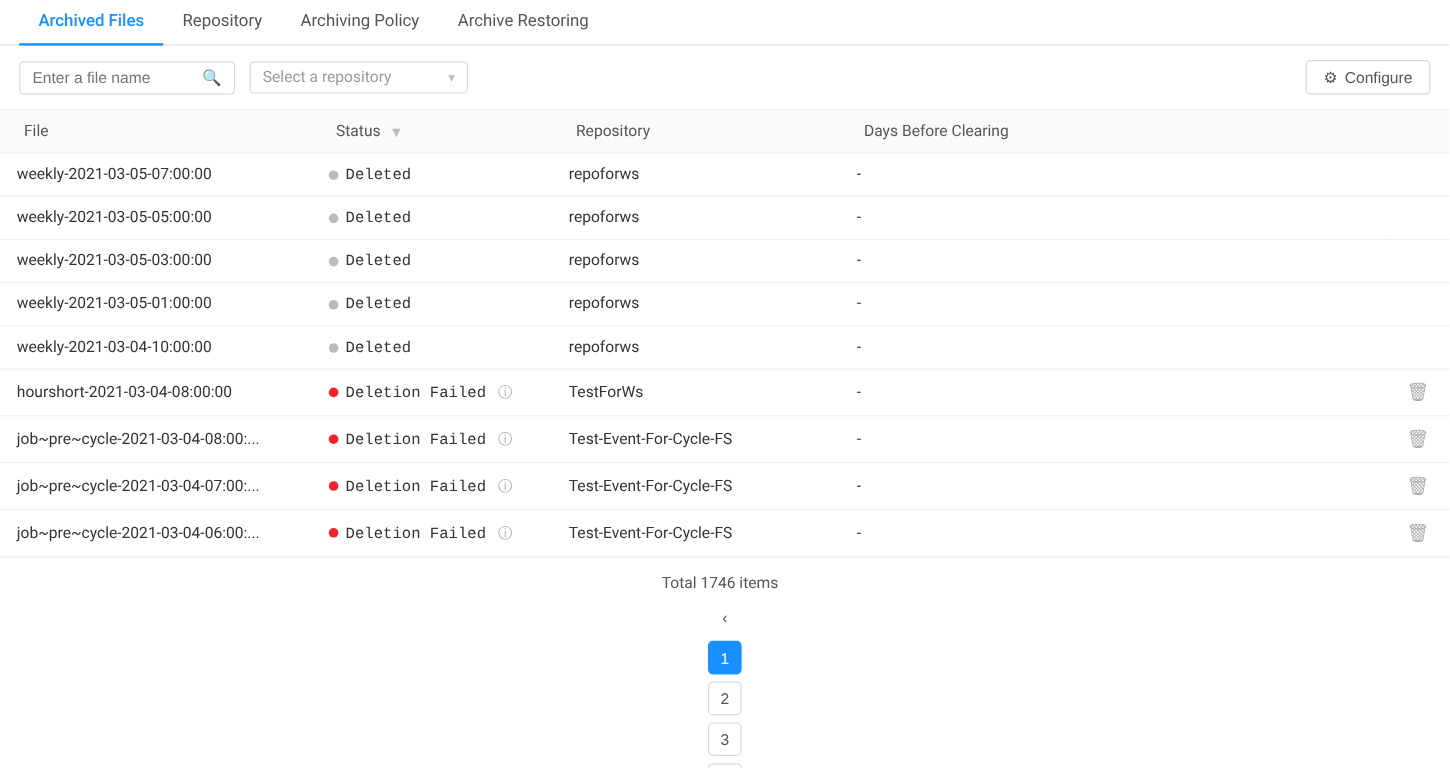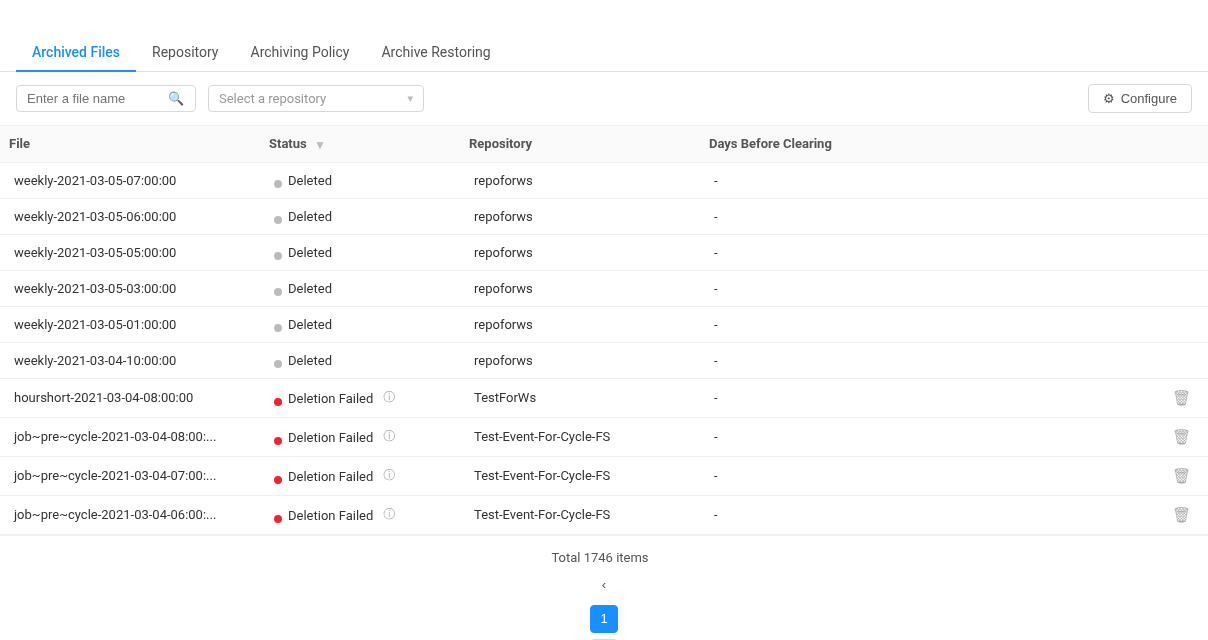--- a/index.html
+++ b/index.html
@@ -1,36 +1,36 @@
 <!DOCTYPE html>
 <html><head>
   <meta charset="utf-8">
   <style>
     * { box-sizing: border-box; margin: 0; padding: 0; }
     body { font-family: -apple-system, BlinkMacSystemFont, 'Segoe UI', Roboto, sans-serif; font-size: 14px; color: #333; background: #fff; }
 
     .tabs { display: flex; border-bottom: 1px solid #e0e0e0; padding: 0 16px; }
-    .tab { padding: 10px 16px; cursor: pointer; font-size: 14px; color: #555; border-bottom: 2px solid transparent; margin-bottom: -1px; margin-top: 34px; }
+    .tab { padding: 10px 16px; cursor: pointer; font-size: 14px; color: #555; border-bottom: 2px solid transparent; margin-bottom: -1px; }
     .tab.active { color: #1890ff; border-bottom: 2px solid #1890ff; font-weight: 500; }
 
     .toolbar { display: flex; align-items: center; padding: 12px 16px; gap: 12px; }
     .search-box { display: flex; align-items: flex-start; border: 1px solid #d9d9d9; border-radius: 4px; padding: 5px 10px; width: 180px; gap: 6px; }
     .search-box input { border: none; outline: none; font-size: 13px; color: #999; width: 100%; background: transparent; }
     .search-icon { color: #bbb; font-size: 13px; }
-    .select-box { display: flex; align-items: center; border: 1px solid #d9d9d9; border-radius: 4px; padding: 5px 10px; width: 216px; justify-content: space-between; cursor: pointer; }
+    .select-box { display: flex; align-items: center; border: 1px solid #d9d9d9; border-radius: 4px; padding: 5px 10px; width: 182px; justify-content: space-between; cursor: pointer; }
     .select-box span { color: #999; font-size: 13px; }
     .select-box .arrow { color: #bbb; font-size: 11px; }
     .configure-btn { margin-left: auto; display: flex; align-items: center; gap: 6px; border: 1px solid #d9d9d9; border-radius: 4px; padding: 6px 14px; cursor: pointer; font-size: 13px; color: #555; background: #fff; }
 
     .table { width: 100%; border-collapse: collapse; }
     .table thead tr { background: #fafafa; border-top: 1px solid #f0f0f0; border-bottom: 1px solid #f0f0f0; }
-    .table th { padding: 10px 9px; text-align: left; font-weight: 700; color: #555; font-size: 13px; white-space: nowrap; }
+    .table th { padding: 10px 20px; text-align: left; font-weight: 400; color: #555; font-size: 13px; white-space: nowrap; }
     .table td { padding: 10px 14px; font-size: 13px; color: #333; border-bottom: 1px solid #f0f0f0; }
 
-    .status-cell { display: flex; align-items: flex-end; gap: 6px; }
+    .status-cell { display: flex; align-items: center; gap: 6px; font-family: Liberation Mono, monospace; }
     .dot { width: 8px; height: 8px; border-radius: 50%; display: inline-block; }
     .dot-gray { background: #bbb; }
     .dot-red { background: #f5222d; }
 
     .filter-icon { color: #bbb; font-size: 12px; margin-left: 4px; cursor: pointer; vertical-align: middle; }
     .info-icon { color: #aaa; font-size: 12px; margin-left: 4px; cursor: pointer; }
     .delete-icon { color: #aaa; font-size: 15px; cursor: pointer; }
 
     .pagination { display: flex; align-items: center; justify-content: flex-end; padding: 14px 16px; gap: 6px; border-top: 1px solid #f0f0f0; flex-direction: column; }
     .total-text { color: #555; font-size: 13px; margin-right: 8px; }
@@ -88,35 +88,20 @@
       </th>
       <th class="col-days">
         <span>Days Before Clearing</span>
       </th>
       <th class="col-actions"></th>
     </tr>
   </thead>
   <tbody id="table-body">
   <tr>
     <td class="col-file">weekly-2021-03-05-07:00:00</td>
-    <td class="col-status">
-      <span class="status-cell">
-        <span class="dot dot-gray"></span>
-        <span>Deleted</span>
-
-      </span>
-    </td>
-    <td class="col-repo">repoforws</td>
-    <td class="col-days">-</td>
-    <td class="col-actions">
-      
-    </td>
-  </tr>
-      <tr>
-    <td class="col-file">weekly-2021-03-05-06:00:00</td>
     <td class="col-status">
       <span class="status-cell">
         <span class="dot dot-gray"></span>
         <span>Deleted</span>
 
       </span>
     </td>
     <td class="col-repo">repoforws</td>
     <td class="col-days">-</td>
     <td class="col-actions">

